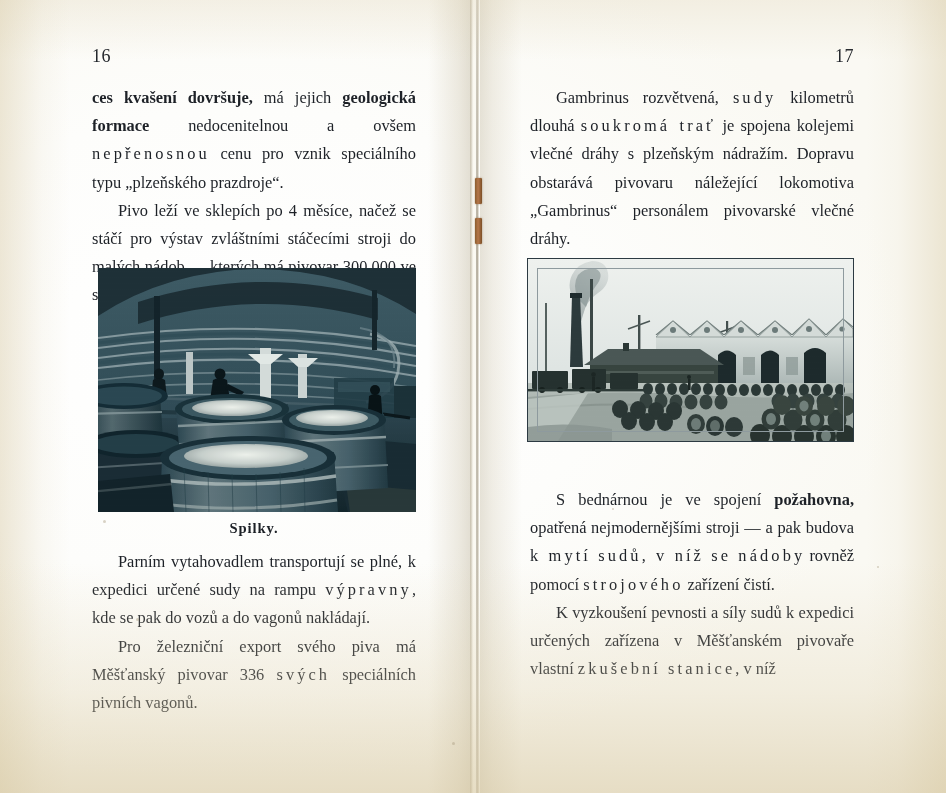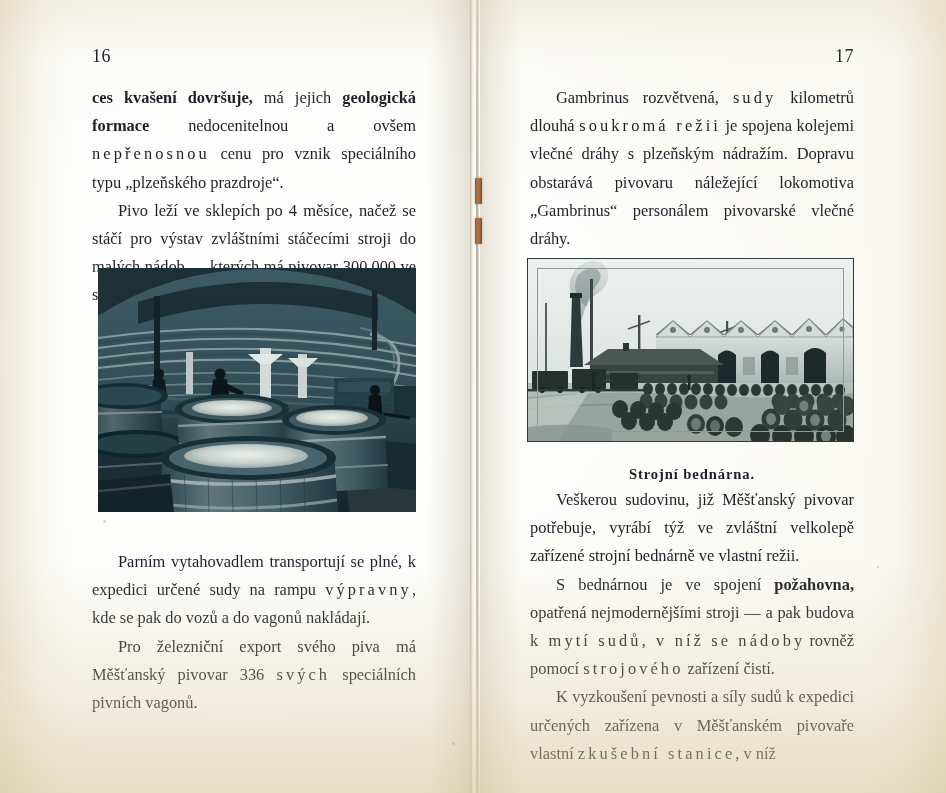--- a/index.html
+++ b/index.html
@@ -222,20 +222,21 @@
 
   <div class="page page-left">
 
     <div class="folio folio-left">16</div>
 
     <div class="textblock tb-l1">
         <p class="noindent"><b>ces kvašení dovršuje,</b><span> má jejich </span><b>geologická formace</b><span> nedocenitelnou a ovšem </span><span class="sp">nepřenosnou</span><span> cenu pro vznik speciálního typu „plzeňského prazdroje“.</span></p>
         <p class="indent"><span>Pivo leží ve sklepích po 4 měsíce, načež se stáčí pro výstav zvláštními stáčecími stroji do malých nádob — kterých má pivovar 300.000 ve stálém užívání.</span></p>
       </div>
 
+    <div class="caption cap-left">Spilky.</div>
 
     <div class="textblock tb-l2">
         <p class="indent"><span>Parním vytahovadlem transportují se plné, k expedici určené sudy na rampu </span><span class="sp">výpravny</span><span>, kde se pak do vozů a do vagonů nakládají.</span></p>
         <p class="indent"><span>Pro železniční export svého piva má Měšťanský pivovar 336 </span><span class="sp">svých</span><span> speciálních pivních vagonů.</span></p>
       </div>
   </div>
 
   <div class="photo photo-spilky">
     <svg viewBox="0 0 318 244" preserveAspectRatio="none">
       <defs>
@@ -381,27 +382,25 @@
       <path d="M-10 224 Q34 220 74 216" stroke="#55686c" stroke-width="2.4" fill="none" opacity="0.55"></path>
     </svg>
     <div class="grain"></div>
   </div>
 
   <div class="page page-right">
 
     <div class="folio folio-right">17</div>
 
     <div class="textblock tb-r1">
-        <p class="indent"><span>Gambrinus rozvětvená, </span><span class="sp">sudy</span><span> kilometrů dlouhá </span><span class="sp">soukromá režii</span><span> je spojena kolejemi vlečné dráhy s plzeňským nádražím. Dopravu obstarává pivovaru náležející lokomotiva „Gambrinus“ personálem pivovarské vlečné dráhy.</span></p>
+        <p class="indent"><span>Gambrinus rozvětvená, </span><span class="sp">sudy</span><span> kilometrů dlouhá </span><span class="sp">soukromá trať</span><span> je spojena kolejemi vlečné dráhy s plzeňským nádražím. Dopravu obstarává pivovaru náležející lokomotiva „Gambrinus“ personálem pivovarské vlečné dráhy.</span></p>
       </div>
 
-    <div class="caption cap-right">Strojní bednárna.</div>
 
     <div class="textblock tb-r2">
-        <p class="indent"><span>Veškerou sudovinu, již Měšťanský pivovar potřebuje, vyrábí týž ve zvláštní velkolepě zařízené strojní bednárně ve vlastní režii.</span></p>
         <p class="indent"><span>S bednárnou je ve spojení </span><b>požahovna,</b><span> opatřená nejmodernějšími stroji — a pak budova </span><span class="sp">k mytí sudů, v níž se nádoby</span><span> rovněž pomocí </span><span class="sp">strojového</span><span> zařízení čistí.</span></p>
         <p class="indent"><span>K vyzkoušení pevnosti a síly sudů k expedici určených zařízena v Měšťanském pivovaře vlastní </span><span class="sp">zkušební stanice</span><span>, v níž</span></p>
       </div>
   </div>
 
   <div class="photo photo-bednarna">
     <svg viewBox="0 0 325 182" preserveAspectRatio="none">
       <defs>
         <linearGradient id="skyR" x1="0" y1="0" x2="0" y2="1">
           <stop offset="0%" stop-color="#eef1ee"></stop>

